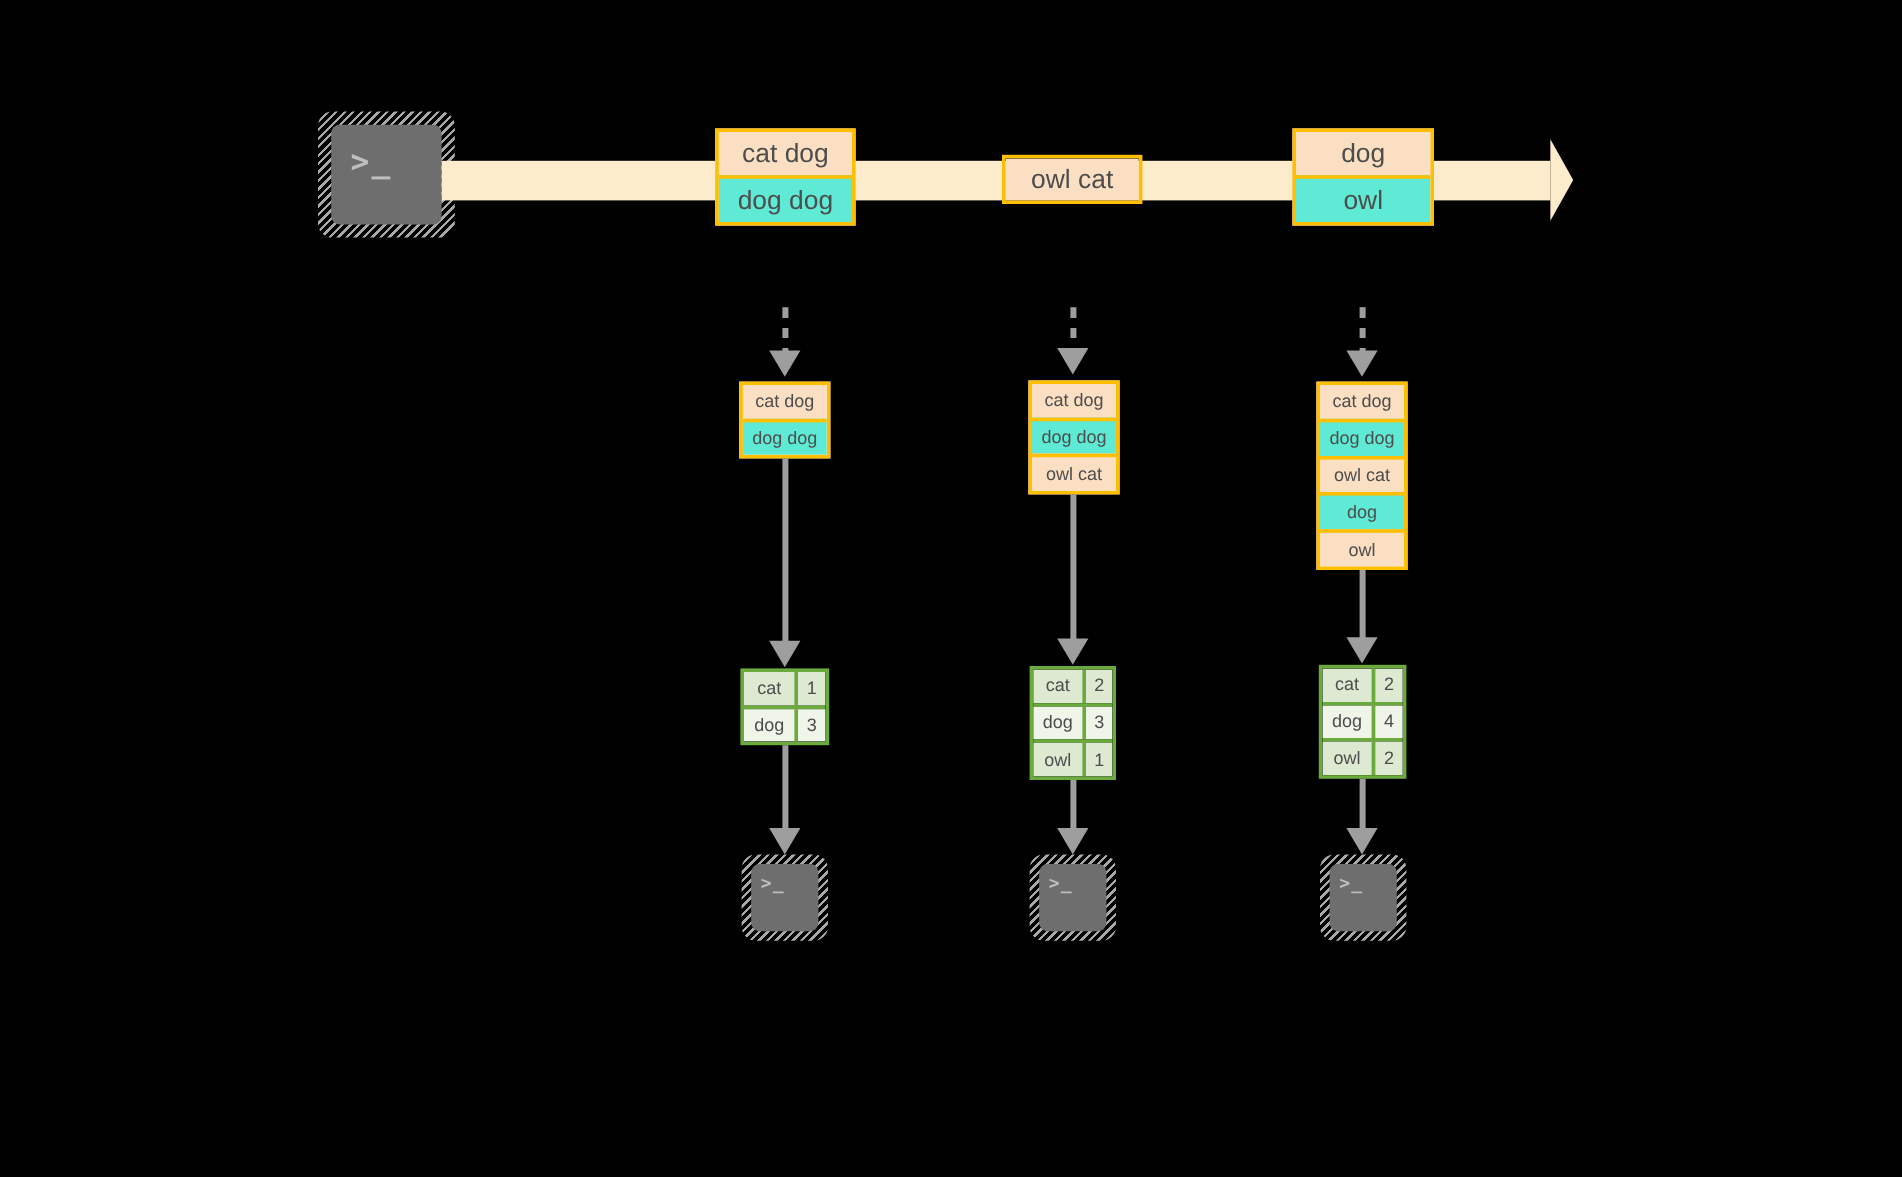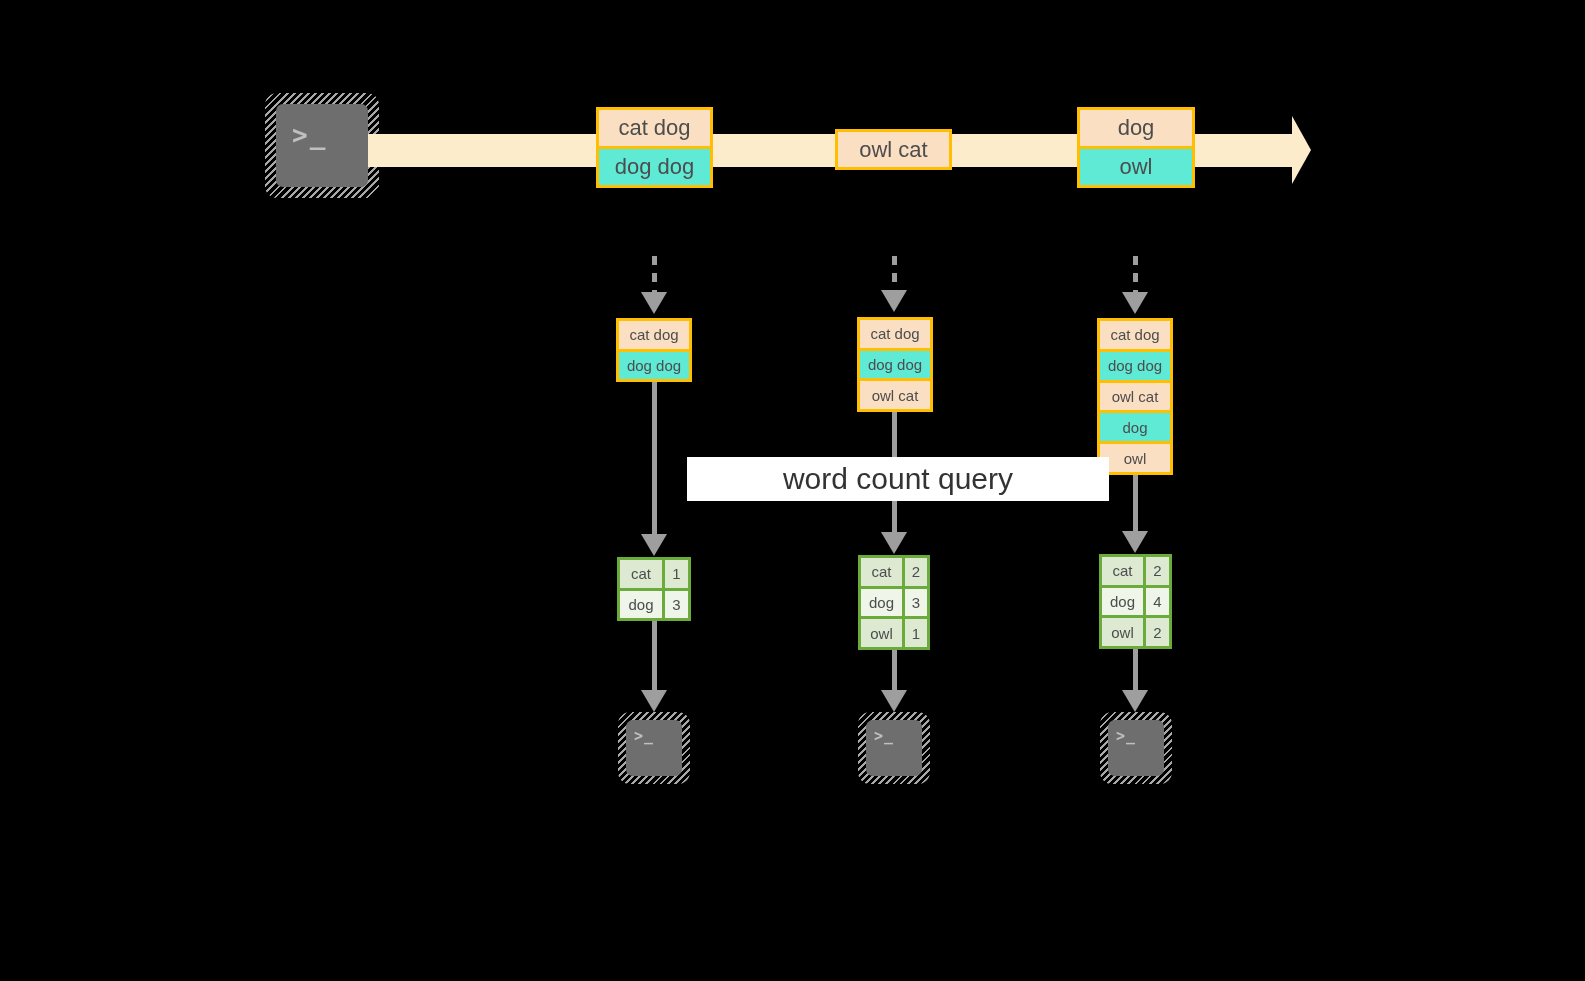--- a/index.html
+++ b/index.html
@@ -247,17 +247,14 @@
     </div>
   </div>
 
   <div class="vline" style="left:1133px; top:649px; height:44px;"></div>
   <div class="vhead" style="left:1122px; top:690px;"></div>
 
   <div class="term-hatch" style="left:1100px; top:712px; width:72px; height:72px;"></div>
   <div class="term-body" style="left:1108px; top:720px; width:56px; height:56px;"></div>
   <div class="term-glyph" style="left:1116px; top:729px; font-size:15px; letter-spacing:1px;">&gt;_</div>
 
-  <div class="banner" style="left:687px; top:457px; width:422px; height:44px; font-size:30px;">
-    <span>word count query</span>
-  </div>
 
 </div>
 
 </body></html>

